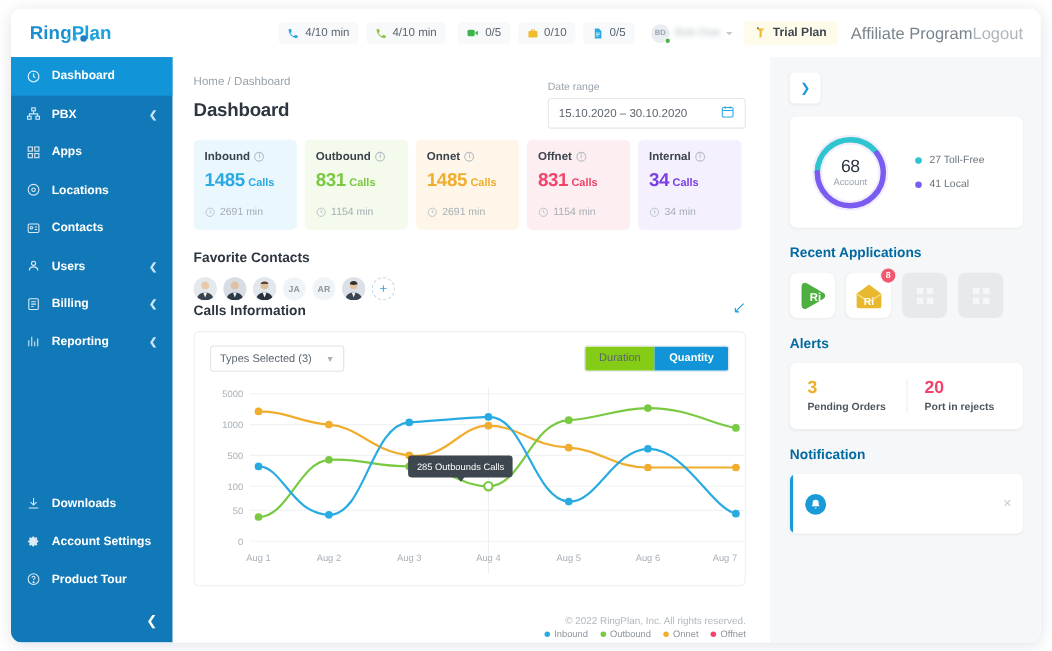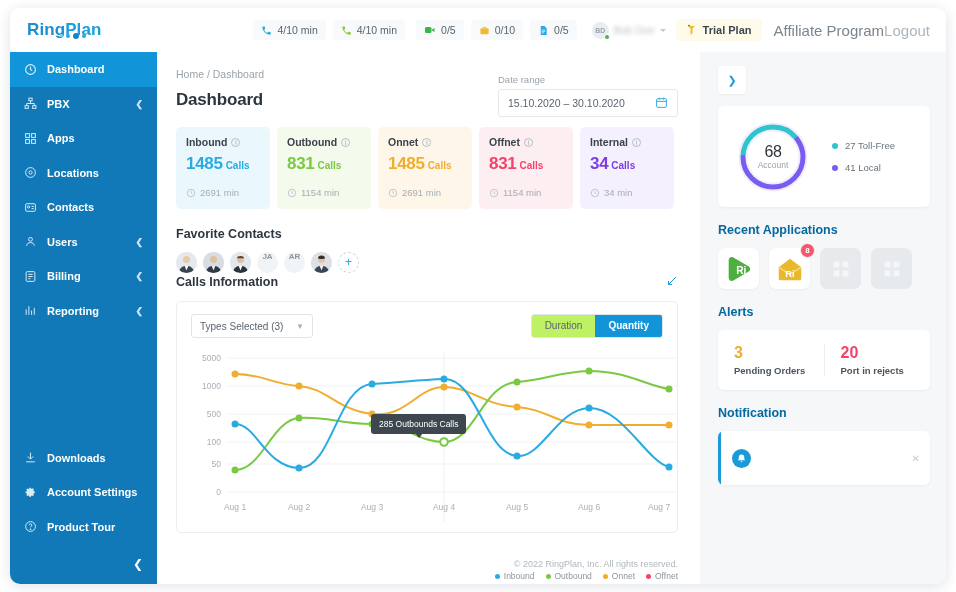--- a/index.html
+++ b/index.html
@@ -159,21 +159,21 @@
   .favs { margin-top: 18px; }
   .fav-row { display: flex; align-items: center; gap: 6px; margin-top: 11px; }
   .fav {
     width: 21px; height: 21px; border-radius: 50%;
     overflow: hidden; position: relative;
     background: #dfe5ea;
   }
   .fav.init {
     background: #f1f4f6; color: #8d969e;
     font-size: 8px; font-weight: bold;
-    display: flex; align-items: flex-start; justify-content: center;
+    display: flex; align-items: center; justify-content: center;
   }
   .fav-add {
     width: 21px; height: 21px; border-radius: 50%;
     border: 1px dashed #bfd9ea; color: #2aa3e0;
     font-size: 12px; line-height: 18px; text-align: center;
   }
 
   
   .calls-head { display: flex; align-items: center; }
   .expand-ico { margin-left: auto; color: #1b9ad8; }
@@ -186,21 +186,21 @@
   .chart-toolbar { display: flex; align-items: center; }
   .select {
     width: 122px; height: 24px; border: 1px solid #dfe4e9; border-radius: 3px;
     display: flex; align-items: center; padding: 0 8px;
     font-size: 10px; color: #5b646d;
   }
   .select .chev { margin-left: auto; color: #a7b0b7; font-size: 8px; }
   .segmented { margin-left: auto; display: flex; border-radius: 3px; overflow: hidden; border: 1px solid #dfe4e9; }
   .seg {
     padding: 0 13px; height: 22px; line-height: 22px;
-    font-size: 10px; color: #5b646d; background: #bef264;
+    font-size: 10px; color: #5b646d; background: #84cc16;
   }
   .seg.active { background: #1295d8; color: #fff; font-weight: bold; }
 
   .plot { position: relative; margin-top: 14px; height: 170px; }
   .ylab {
     position: absolute; left: 0; width: 30px;
     text-align: right; font-size: 8.5px; color: #a8b0b7;
     transform: translateY(-50%);
   }
   .xlab {

